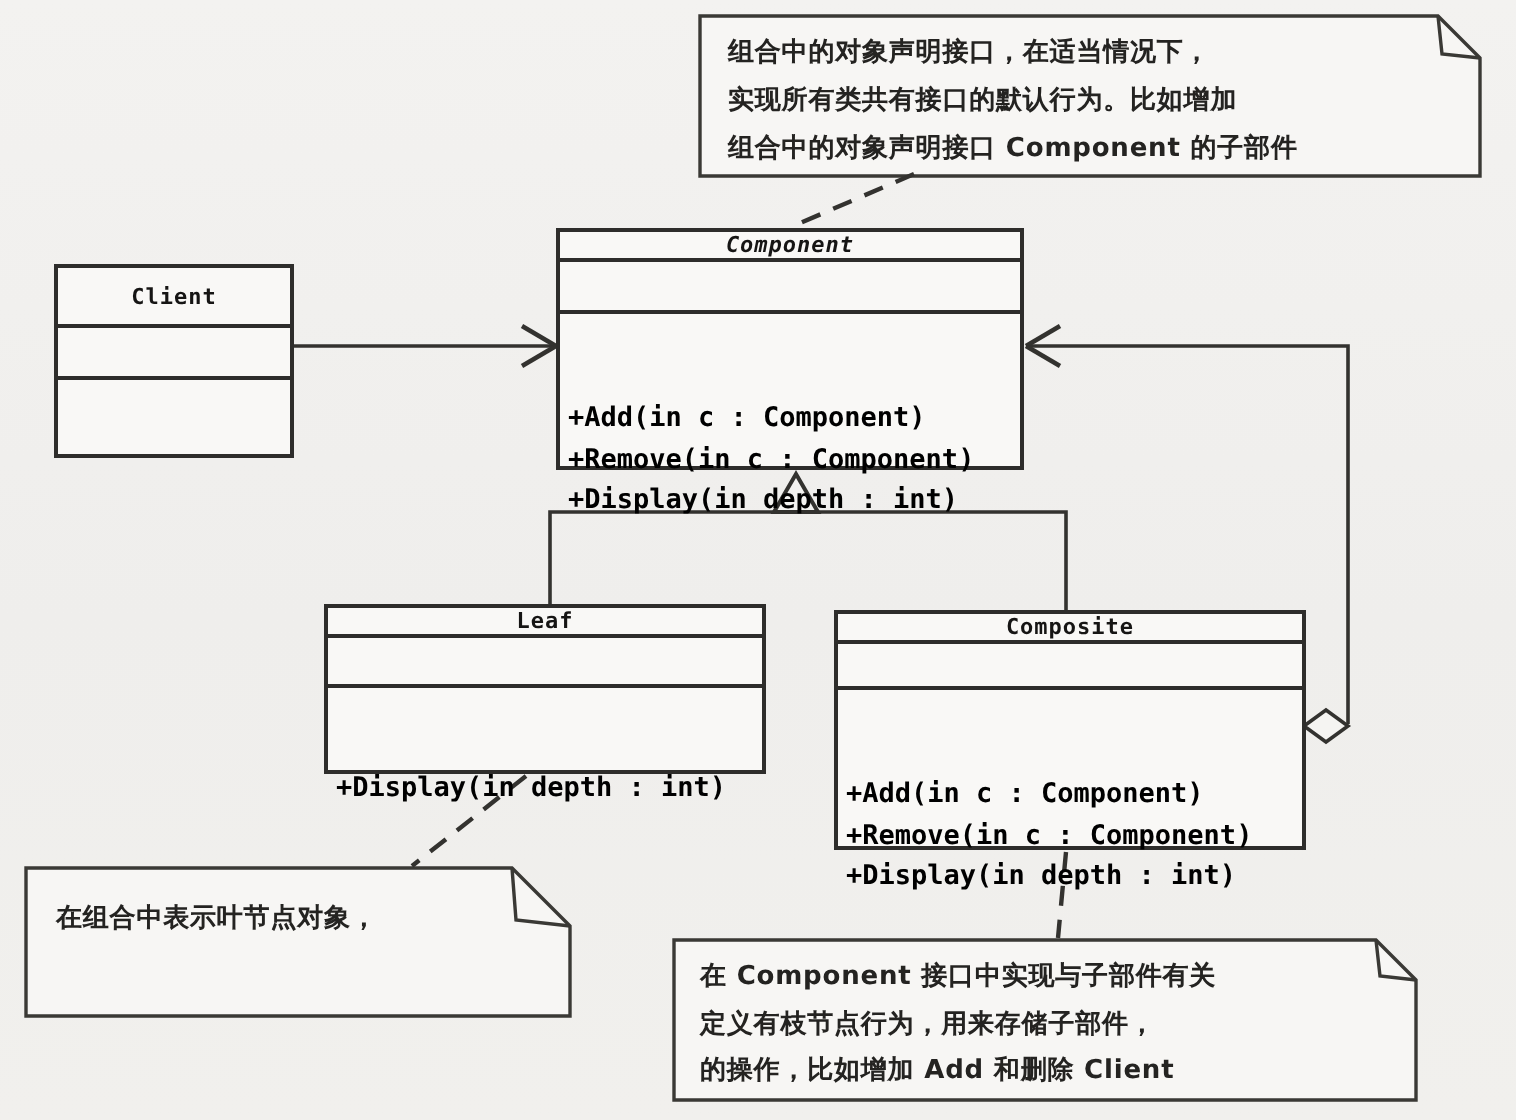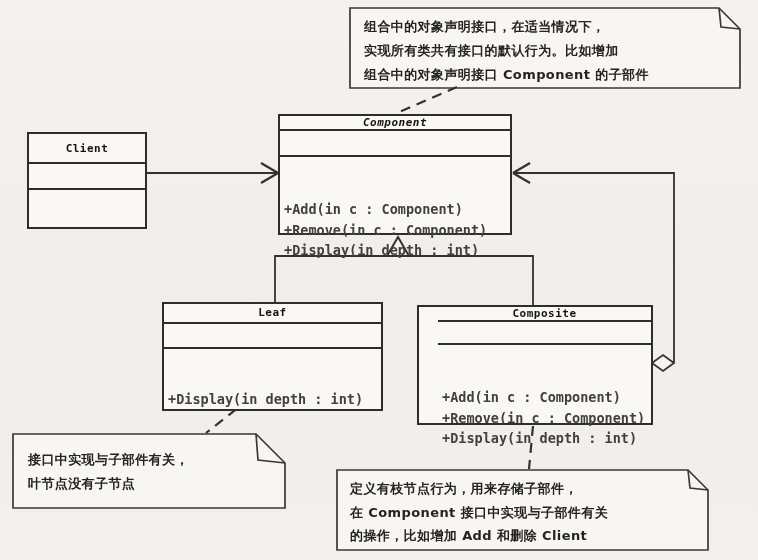--- a/index.html
+++ b/index.html
@@ -39,21 +39,21 @@
     box-sizing:border-box;
     border-bottom:2px solid #2e2d2b;
     flex:0 0 auto;
   }
   .cls-attrs.last{border-bottom:none;}
   .cls-methods{
     flex:1 1 auto;
     padding:2px 3px 0 4px;
     font-family:"DejaVu Sans Mono","Liberation Mono",monospace;
     font-weight:bold;font-size:13.5px;line-height:20.5px;
-    color:#404040;white-space:nowrap;margin-top:40px;
+    color:#000000;white-space:nowrap;margin-top:40px;
   }
   .cls-methods.single{display:flex;align-items:center;padding-top:0;}
   
   .note-text{
     position:absolute;
     font-size:13px;font-weight:bold;color:#242321;
     line-height:24px;letter-spacing:.4px;white-space:nowrap;
   }
   svg line, svg polyline, svg polygon, svg path{vector-effect:non-scaling-stroke;}
 </style>
@@ -102,55 +102,54 @@
     </g>
   </svg>
 
   <div class="note-text" style="left:364px;top:15px;">
     <div>组合中的对象声明接口，在适当情况下，</div>
     <div>实现所有类共有接口的默认行为。比如增加</div>
     <div>组合中的对象声明接口 Component 的子部件</div>
   </div>
 
   <div class="note-text" style="left:28px;top:448px;">
-    <div>接口中实现与子部件有关，</div>
-    <div>叶节点没有子节点</div>
+    <div>在组合中表示叶节点对象，</div>
   </div>
 
   <div class="note-text" style="left:350px;top:477px;line-height:23.5px;">
+    <div>在 Component 接口中实现与子部件有关</div>
     <div>定义有枝节点行为，用来存储子部件，</div>
-    <div>在 Component 接口中实现与子部件有关</div>
     <div>的操作，比如增加 Add 和删除 Client</div>
   </div>
 
   <div class="cls" style="left:27px;top:132px;width:120px;height:97px;">
     <div class="cls-title" style="height:30px;">Client</div>
     <div class="cls-attrs" style="height:26px;"></div>
     <div class="cls-attrs last" style="flex:1;"></div>
   </div>
 
   <div class="cls" style="left:278px;top:114px;width:234px;height:121px;">
     <div class="cls-title abstract" style="height:28px;">Component</div>
     <div class="cls-attrs" style="height:26px;"></div>
     <div class="cls-methods">
       <div>+Add(in c : Component)</div>
       <div>+Remove(in c : Component)</div>
       <div>+Display(in depth : int)</div>
     </div>
   </div>
 
-  <div class="cls" style="left:162px;top:302px;width:221px;height:109px;">
+  <div class="cls" style="left:162px;top:302px;width:221px;height:85px;">
     <div class="cls-title" style="height:26px;">Leaf</div>
     <div class="cls-attrs" style="height:25px;"></div>
     <div class="cls-methods single">
       <div>+Display(in depth : int)</div>
     </div>
   </div>
 
-  <div class="cls" style="left:417px;top:305px;width:236px;height:120px;padding-left:19px;">
+  <div class="cls" style="left:417px;top:305px;width:236px;height:120px;">
     <div class="cls-title" style="height:28px;">Composite</div>
     <div class="cls-attrs" style="height:23px;"></div>
     <div class="cls-methods">
       <div>+Add(in c : Component)</div>
       <div>+Remove(in c : Component)</div>
       <div>+Display(in depth : int)</div>
     </div>
   </div>
 
 </div>

